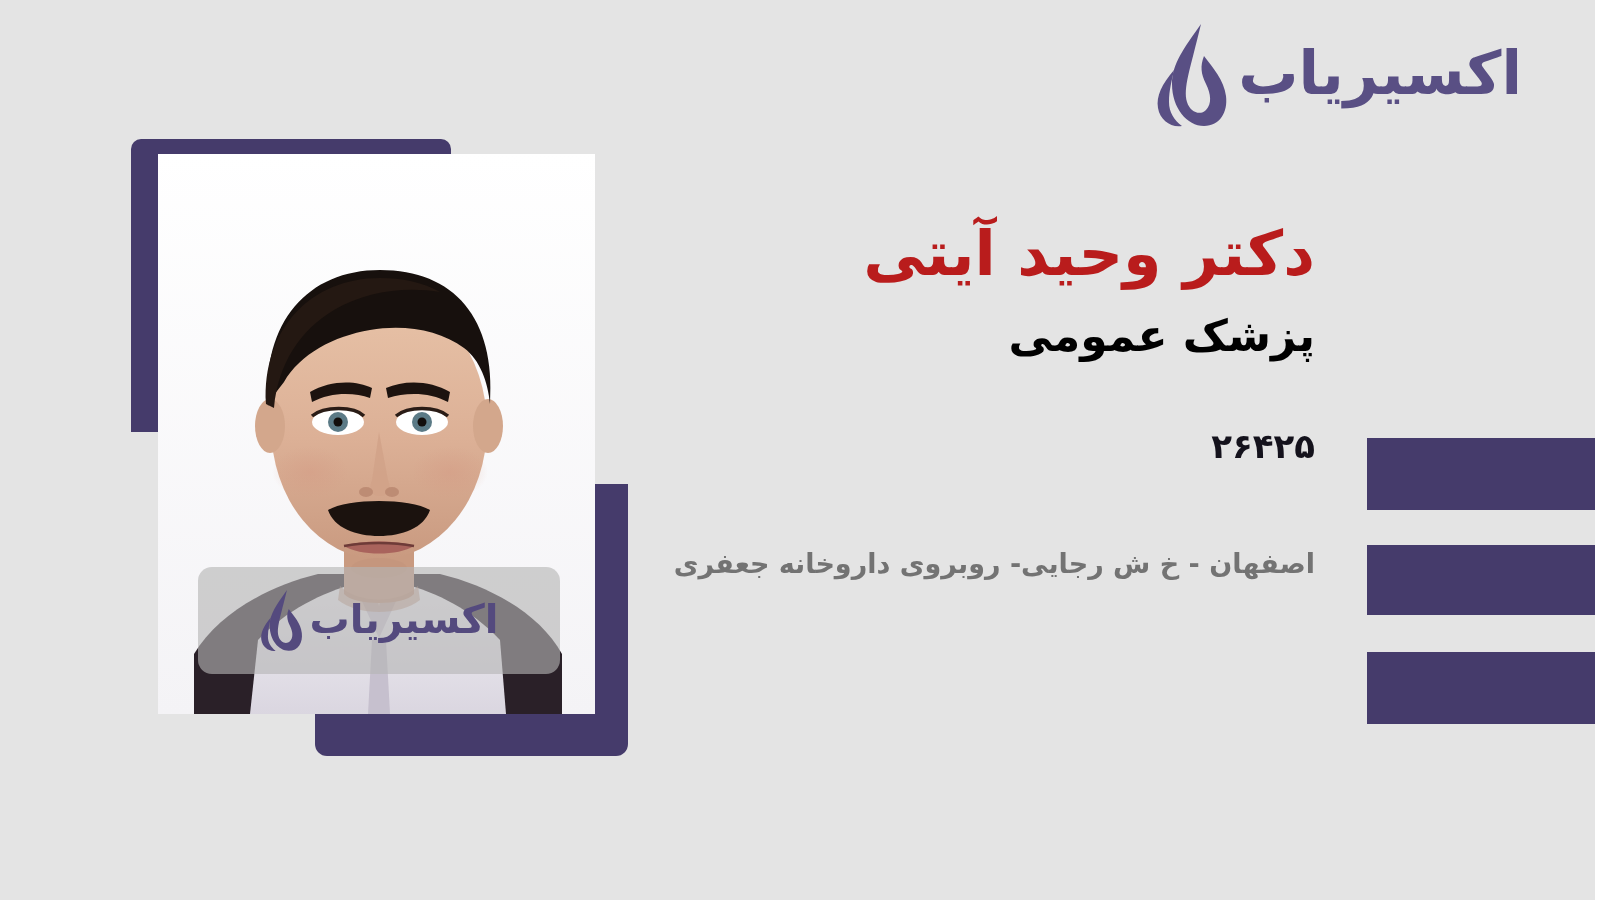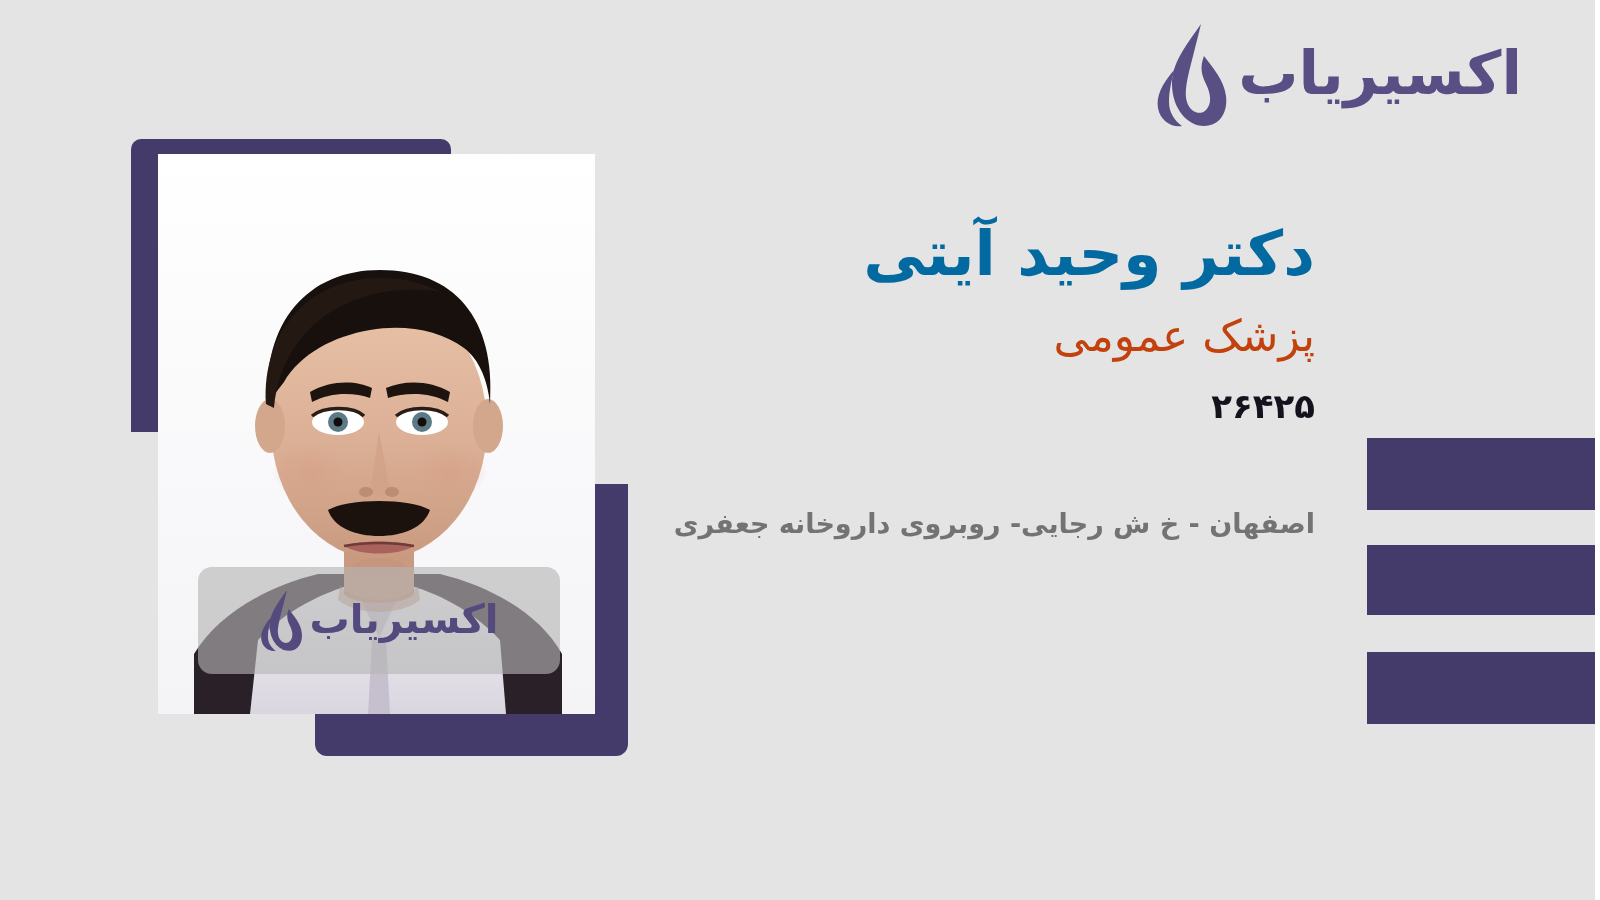--- a/index.html
+++ b/index.html
@@ -111,40 +111,40 @@
     position:absolute;
     right:285px; top:215px;
     width:760px;
     text-align:right;
     direction:rtl;
   }
   .doctor-name {
     font-family:"DejaVu Sans", sans-serif;
     font-size:62px;
     font-weight:700;
-    color:#0369a1;
+    color:#b91c1c;
     line-height:1.25;
     white-space:nowrap;
   }
   .doctor-specialty {
     font-family:"DejaVu Sans", sans-serif;
     font-size:44px;
-    font-weight:400;
-    color:#c2410c;
+    font-weight:700;
+    color:#000000;
     line-height:1.4;
     margin-top:12px;
     white-space:nowrap;
   }
   .doctor-code {
     font-family:"DejaVu Sans", sans-serif;
     font-size:34px;
     font-weight:700;
     color:#14121c;
     line-height:1.2;
-    margin-top:20px;
+    margin-top:60px;
     white-space:nowrap;
   }
   .doctor-address {
     font-family:"DejaVu Sans", sans-serif;
     font-size:27px;
     font-weight:700;
     color:#737373;
     line-height:1.4;
     margin-top:78px;
     white-space:nowrap;

